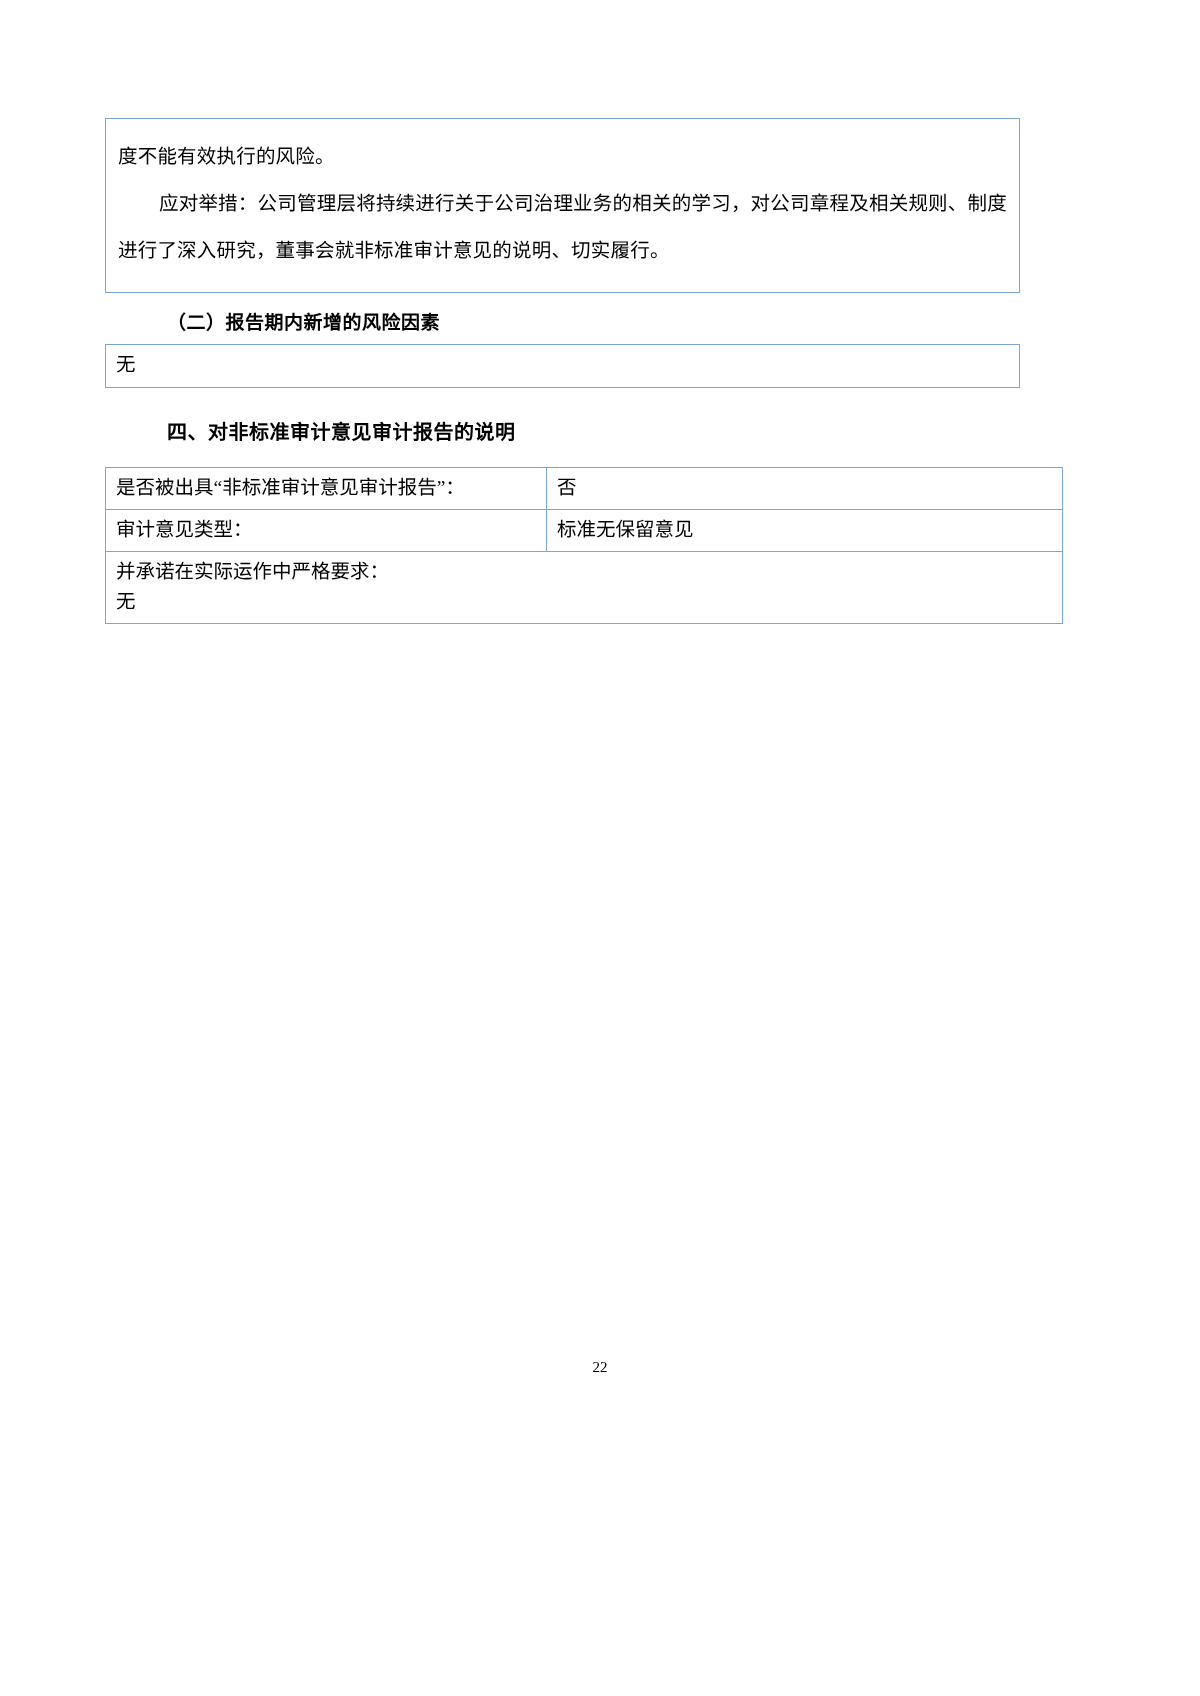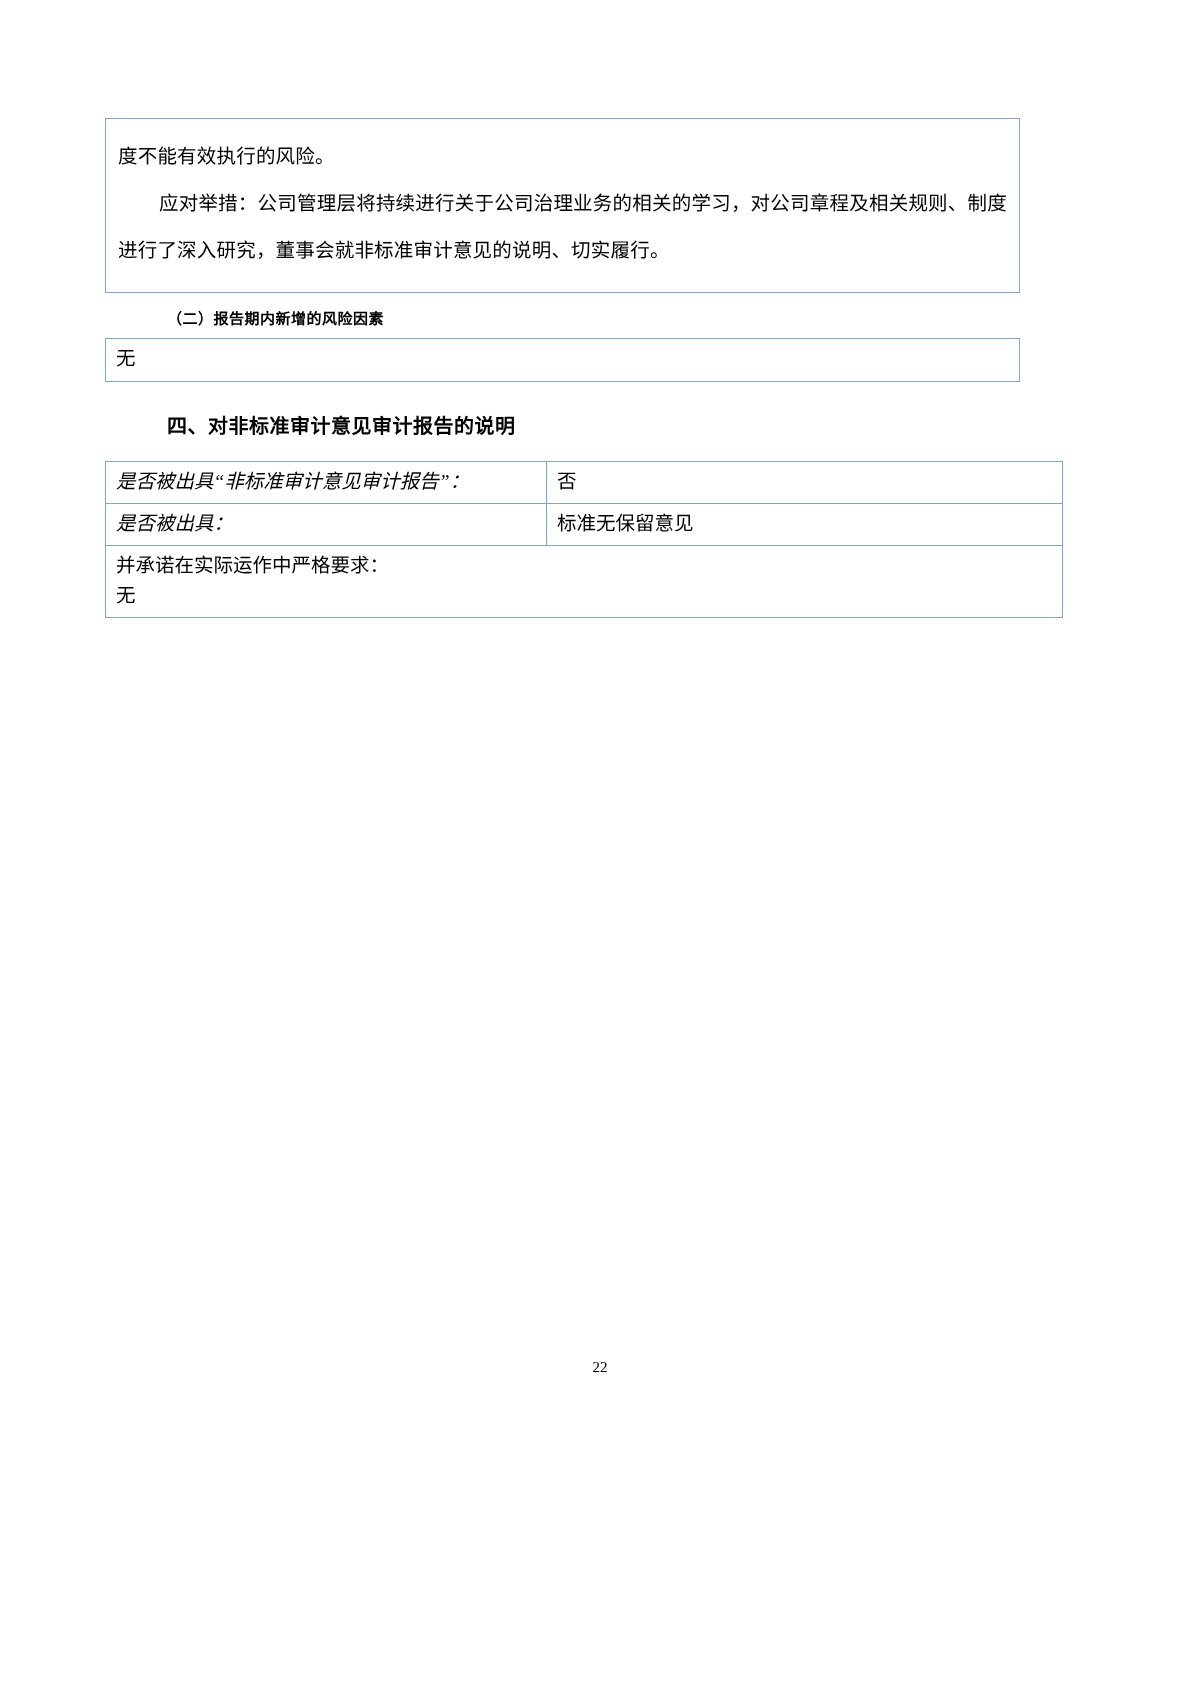--- a/index.html
+++ b/index.html
@@ -43,21 +43,21 @@
     text-align: justify;
     letter-spacing: 0.2px;
   }
   .para.indent {
     text-indent: 2.1em;
   }
 
   .sub-heading {
     font-family: "DejaVu Sans", "Liberation Sans", sans-serif;
     font-weight: bold;
-    font-size: 15px;
+    font-size: 19px;
     color: #000;
     margin: 14px 0 10px 62px;
     letter-spacing: 0.5px;
   }
 
   .single-line-cell {
     padding: 6px 10px 8px 10px;
     font-size: 19.5px;
     line-height: 28px;
     min-height: 28px;
@@ -78,21 +78,21 @@
     table-layout: fixed;
   }
   table.info td {
     border: 1px solid #7ba7d7;
     font-size: 19.5px;
     line-height: 30px;
     padding: 5px 10px 6px 10px;
     vertical-align: top;
     color: #000;
   }
-  td.label-col { width: 420px; font-style: italic; }
+  td.label-col { width: 420px; }
   td.value-col { width: 495px; }
   td.full-col {
     padding-bottom: 10px;
   }
   .val-line { display: block; }
 
   .page-number {
     position: absolute;
     left: 0;
     right: 0;
@@ -124,21 +124,21 @@
 
     <div class="section-heading">四、对非标准审计意见审计报告的说明</div>
 
     <table class="info">
       <tbody>
         <tr>
           <td class="label-col">是否被出具“非标准审计意见审计报告”：</td>
           <td class="value-col">否</td>
         </tr>
         <tr>
-          <td class="label-col">是否被出具：</td>
+          <td class="label-col">审计意见类型：</td>
           <td class="value-col">标准无保留意见</td>
         </tr>
         <tr>
           <td class="full-col" colspan="2">
             <span class="val-line">并承诺在实际运作中严格要求：</span>
             <span class="val-line">无</span>
           </td>
         </tr>
       </tbody>
     </table>

